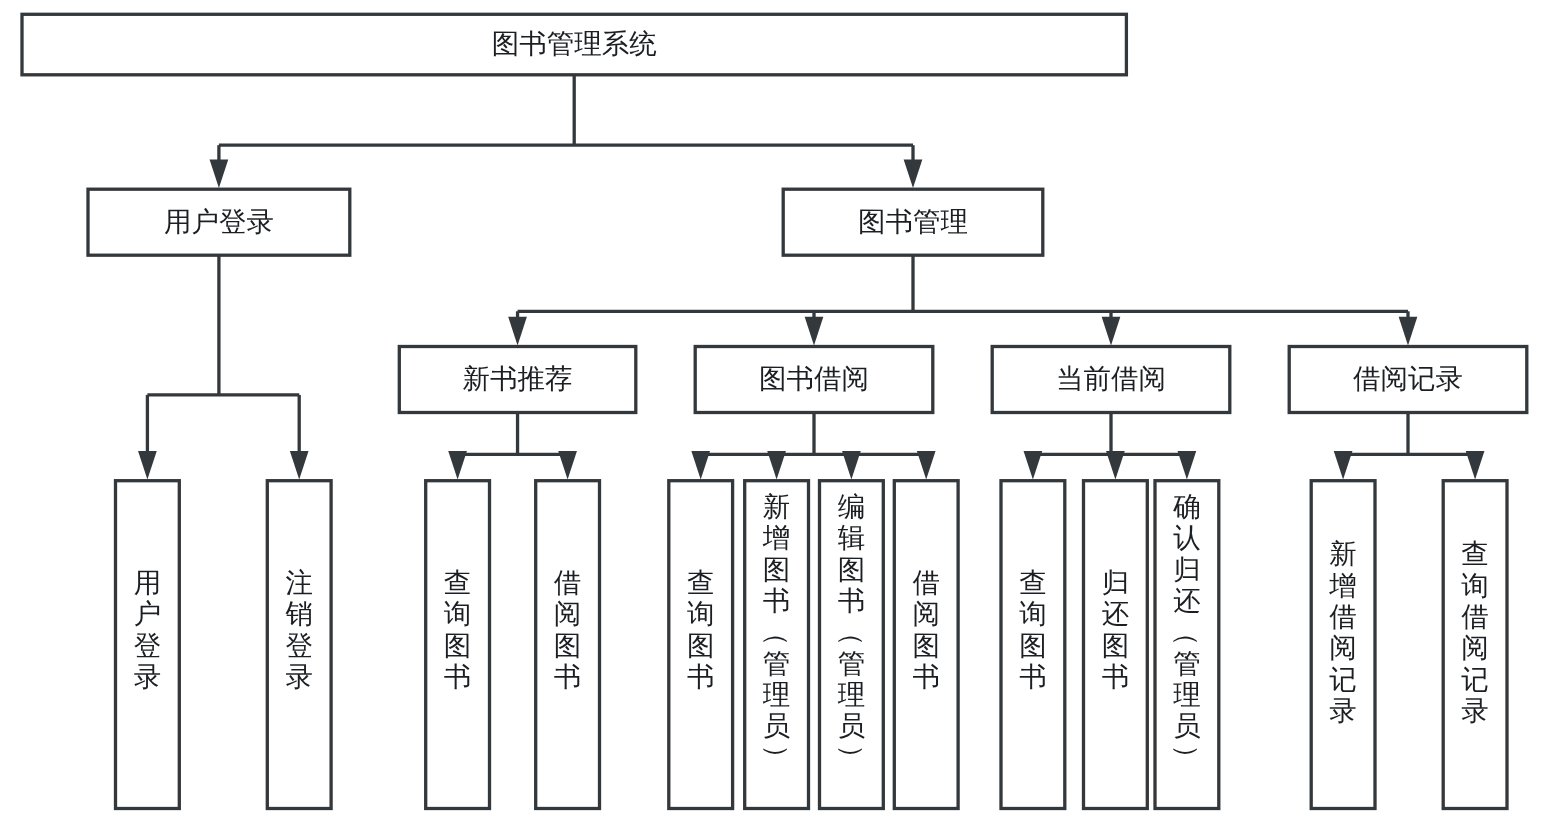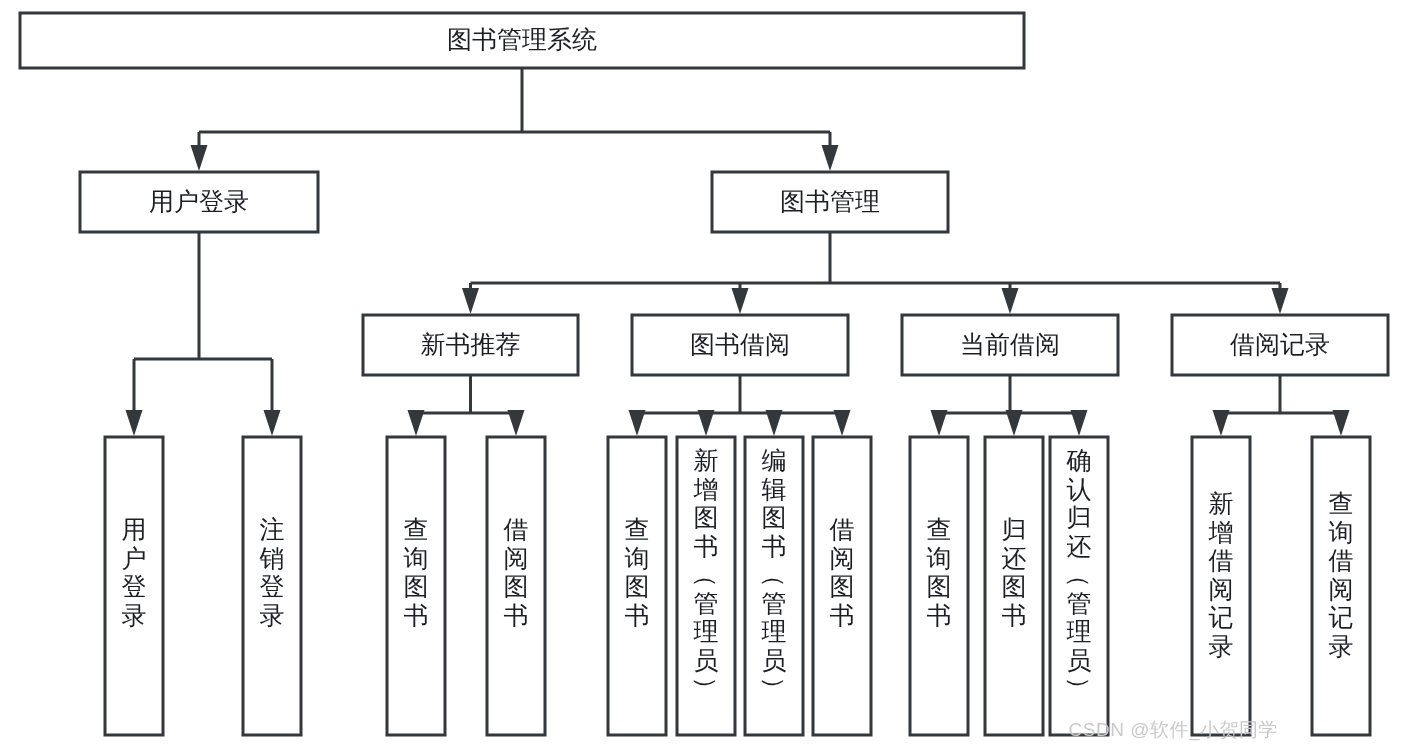--- a/index.html
+++ b/index.html
@@ -273,14 +273,13 @@
           <rect x="1312" y="437" width="58" height="298" class="node-rect"></rect>
           <text x="1341" y="512" class="node-label-v">查</text>
           <text x="1341" y="540.5" class="node-label-v">询</text>
           <text x="1341" y="569" class="node-label-v">借</text>
           <text x="1341" y="597.5" class="node-label-v">阅</text>
           <text x="1341" y="626" class="node-label-v">记</text>
           <text x="1341" y="654.5" class="node-label-v">录</text>
         </g>
       </g>
   </svg>
-  <div class="watermark">CSDN @软件_小贺同学</div>
 </div>
 
 </body></html>

